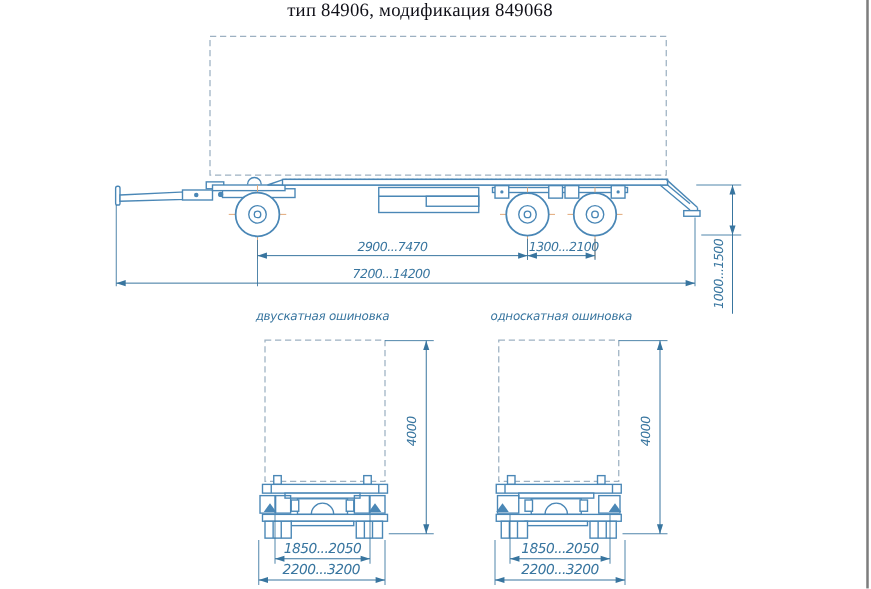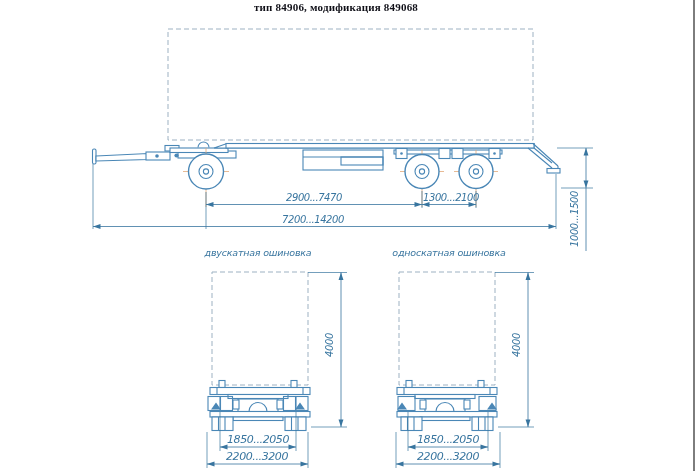--- a/index.html
+++ b/index.html
@@ -9,21 +9,21 @@
     --dash:#9db1c2;
     --title:#101018;
   }
   html,body{margin:0;padding:0;background:#ffffff;}
   #stage{
     position:relative;width:697px;height:471px;background:#ffffff;overflow:hidden;
     font-family:"Liberation Sans",sans-serif;
   }
   #drawing-title{
     position:absolute;top:1px;left:0;width:672px;text-align:center;
-    font-family:"Liberation Serif",serif;font-weight:bold;font-size:11px;
+    font-family:"Liberation Serif",serif;font-weight:normal;font-size:15px;
     color:var(--title);letter-spacing:0.2px;
   }
   #page-edge{
     position:absolute;top:0;left:693px;width:2px;height:471px;background:#7d7d7d;
   }
   svg{position:absolute;top:0;left:0;}
   .ln{stroke:var(--line);fill:none;stroke-width:1.1;}
   .lnf{stroke:var(--line);fill:#ffffff;stroke-width:1.1;}
   .lnfill{fill:var(--line);stroke:none;}
   .thk{stroke-width:1.4;}

